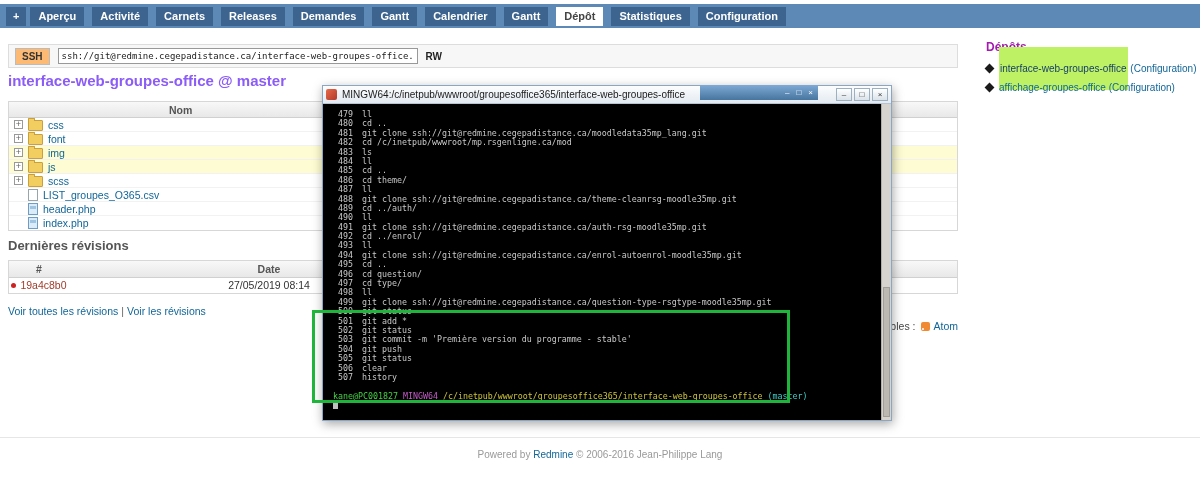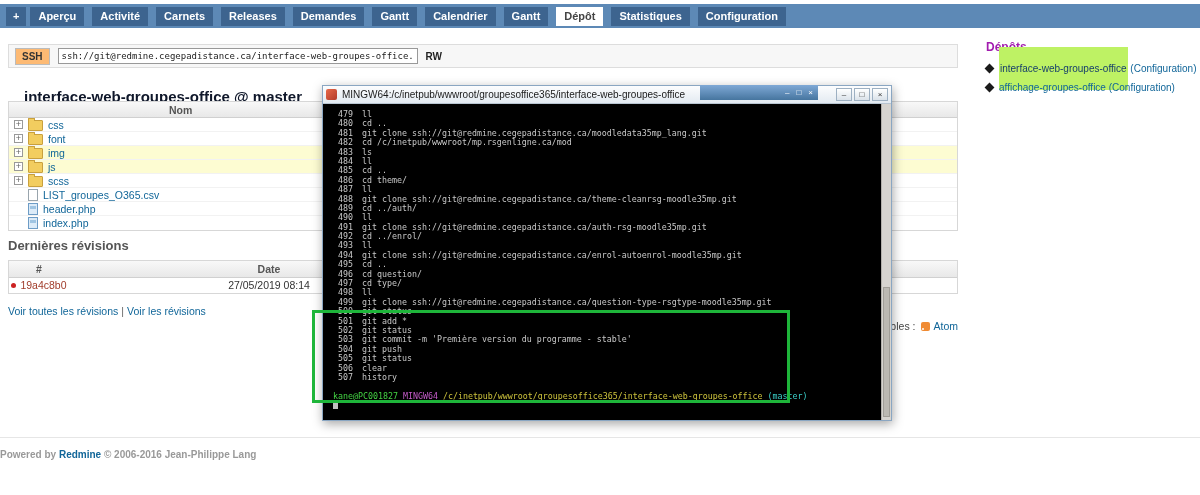--- a/index.html
+++ b/index.html
@@ -16,21 +16,21 @@
   .tab.active{background:#fff;color:#444;}
 
   
   .sshbar{position:absolute;left:8px;top:44px;width:950px;height:24px;background:#f7f7f7;border:1px solid #ddd;
           box-sizing:border-box;display:flex;align-items:center;padding:0 6px;gap:8px;}
   .sshlabel{background:#fdba74;border:1px solid #bbb;font-weight:bold;font-size:10px;padding:2px 6px;color:#333;}
   .sshinput{width:360px;height:16px;border:1px solid #999;font-family:"DejaVu Sans Mono",monospace;font-size:9px;
             padding:0 3px;color:#222;background:#fff;box-sizing:border-box;}
   .rw{font-weight:bold;font-size:10px;color:#222;}
 
-  .ptitle{position:absolute;left:8px;top:72px;margin:16px;font-size:15px;font-weight:bold;color:#0f172a;}
+  .ptitle{position:absolute;left:8px;top:72px;margin:0;font-size:15px;font-weight:bold;color:#8b5cf6;}
 
   
   .ftable{position:absolute;left:8px;top:101px;width:950px;border:1px solid #d7d7d7;box-sizing:border-box;background:#fff;}
   .fhead{height:16px;line-height:16px;background:linear-gradient(#f8f8f8,#e8e8e8);border-bottom:1px solid #d0d0d0;
          font-weight:bold;color:#555;padding-left:160px;box-sizing:border-box;font-size:10.5px;}
   .frow{display:flex;align-items:center;height:14px;border-bottom:1px solid #f2f2f2;padding-left:5px;box-sizing:border-box;}
   .frow:last-child{border-bottom:none;}
   .frow.highlight{background:#fdfcd2;}
   .expander{width:9px;height:9px;border:1px solid #999;background:#fff;font-size:9px;line-height:7px;text-align:center;
             color:#666;margin-right:5px;box-sizing:border-box;flex:0 0 auto;}
@@ -66,21 +66,21 @@
   
   .sidebar{position:absolute;left:986px;top:40px;width:214px;}
   .sbtitle{font-weight:bold;font-size:12px;color:#a21caf;margin-bottom:9px;}
   .repo{margin-bottom:8px;font-size:10px;white-space:nowrap;}
   .diamond{display:inline-block;width:7px;height:7px;background:#1a1a1a;transform:rotate(45deg);margin-right:6px;}
   .rname{font-size:10px;}
   .rname.selected{background:#bef264;color:#173f6b;padding:16px 1px;}
   .rconf{font-size:10px;}
 
   .hr{position:absolute;left:0;top:437px;width:1200px;border-top:1px solid #e6e6e6;}
-  .footer{position:absolute;left:0;top:449px;width:1200px;text-align:left;font-size:10px;color:#999;font-weight:bold;}
+  .footer{position:absolute;left:0;top:449px;width:1200px;text-align:center;font-size:10px;color:#999;}
 
   
   .bgwin{position:absolute;left:700px;top:85px;width:118px;height:15px;background:linear-gradient(#7fa9d6,#46759f);
          z-index:25;display:flex;align-items:center;justify-content:flex-end;padding-right:5px;box-sizing:border-box;gap:7px;}
   .bgc{color:#fff;font-size:8px;line-height:8px;}
 
   
   .term{position:absolute;left:322px;top:85px;width:570px;height:336px;border:1px solid #8aa6c2;background:#000;
         z-index:20;box-sizing:border-box;box-shadow:1px 3px 10px rgba(0,0,0,.35);}
   .term-title{height:18px;background:linear-gradient(#fcfdfe,#e3eaf1);border-bottom:1px solid #b8c5d1;

